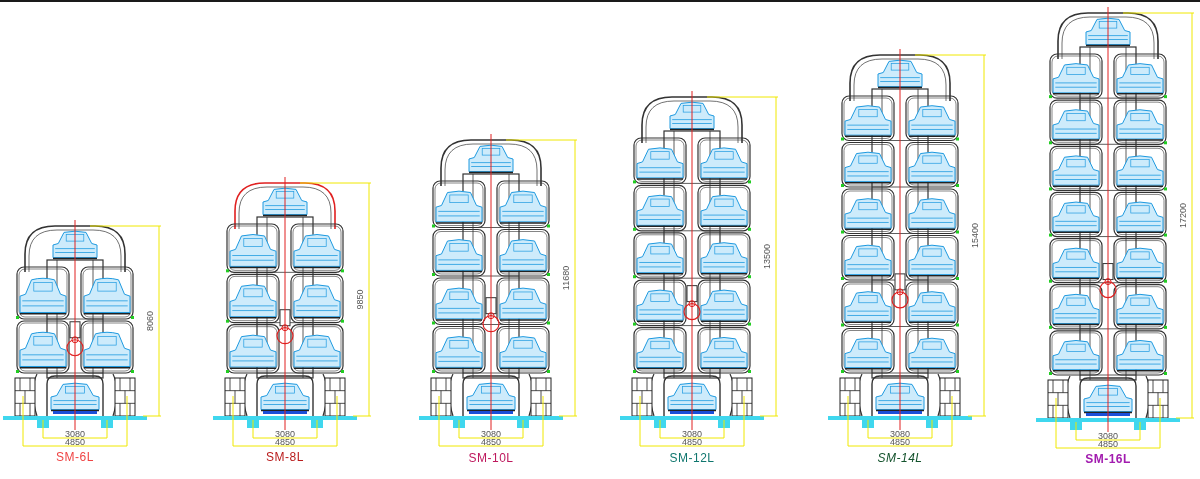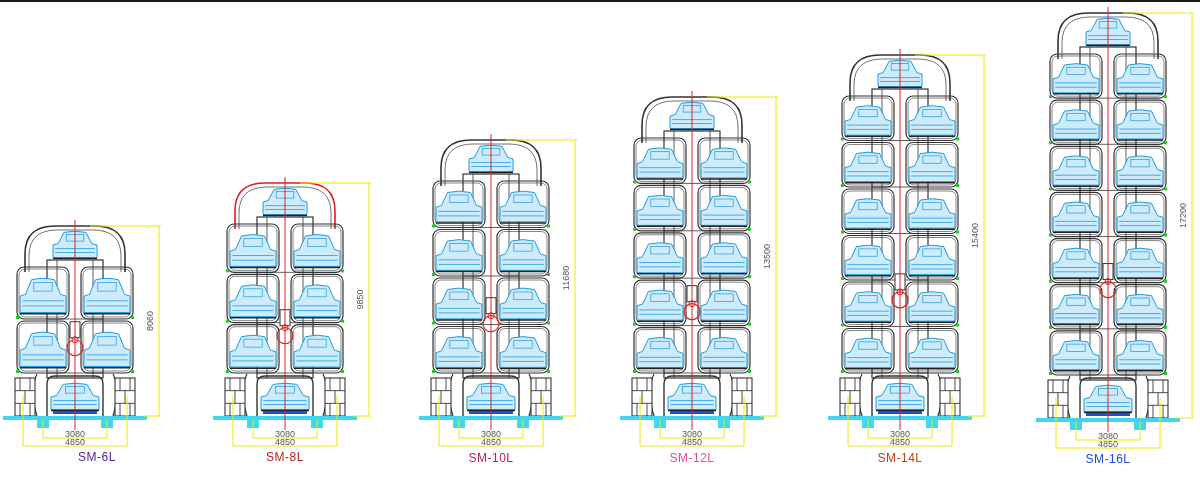--- a/index.html
+++ b/index.html
@@ -872,19 +872,19 @@
       <line x1="1140" y1="422" x2="1140" y2="440" stroke="#f0e800" stroke-width="1"></line>
       <line x1="1076" y1="440" x2="1140" y2="440" stroke="#f0e800" stroke-width="1"></line>
       <line x1="1056" y1="398" x2="1056" y2="448" stroke="#f0e800" stroke-width="1"></line>
       <line x1="1160" y1="398" x2="1160" y2="448" stroke="#f0e800" stroke-width="1"></line>
       <line x1="1056" y1="448" x2="1160" y2="448" stroke="#f0e800" stroke-width="1"></line>
       <text x="1108" y="439" class="dim-text" text-anchor="middle">3080</text>
       <text x="1108" y="447" class="dim-text" text-anchor="middle">4850</text>
     </g>
   </svg>
 <div id="labels">
-    <div class="model-label" style="left: 75px; top: 450px; color: #4c1d95; margin-left: 22px;">SM-6L</div>
+    <div class="model-label" style="left: 75px; top: 450px; color: #ef4444;">SM-6L</div>
     <div class="model-label" style="left: 285px; top: 450px; color: #b91c1c;">SM-8L</div>
     <div class="model-label" style="left: 491px; top: 451px; color: #be185d;">SM-10L</div>
-    <div class="model-label" style="left: 692px; top: 451px; color: #ec4899;">SM-12L</div>
-    <div class="model-label" style="left: 900px; top: 451px; color: #c2410c;">SM-14L</div>
-    <div class="model-label" style="left: 1108px; top: 452px; color: #1d4ed8;">SM-16L</div>
+    <div class="model-label" style="left: 692px; top: 451px; color: #0f766e;">SM-12L</div>
+    <div class="model-label" style="left: 900px; top: 451px; color: #14532d; font-style: italic;">SM-14L</div>
+    <div class="model-label" style="left: 1108px; top: 452px; color: #a21caf; font-weight: bold;">SM-16L</div>
   </div>
 
 </body></html>

